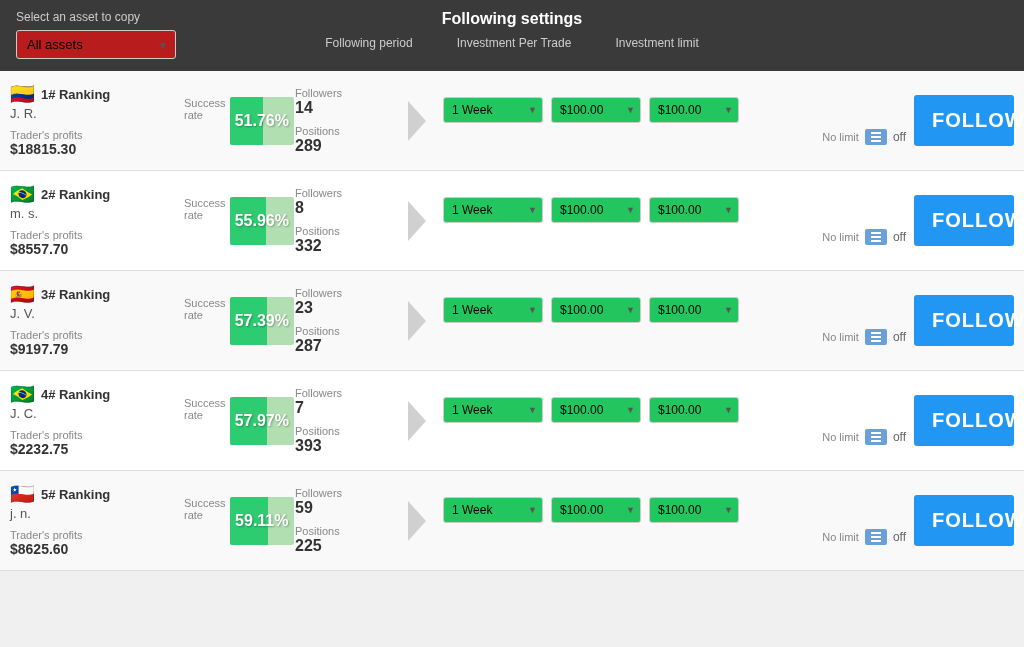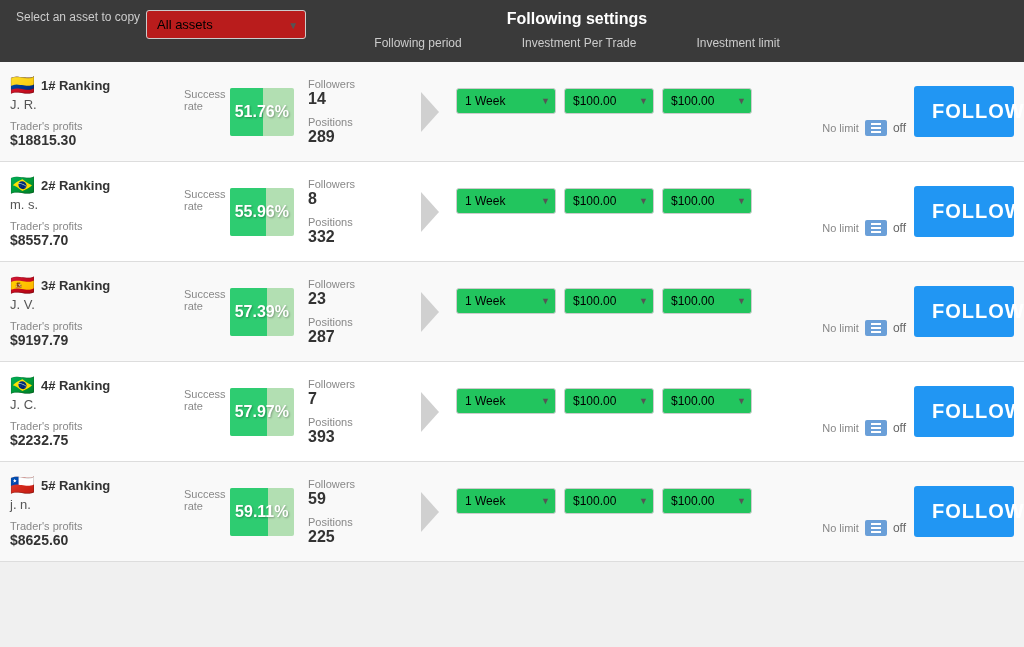--- a/index.html
+++ b/index.html
@@ -15,21 +15,21 @@
     }
     .top-bar {
       background: #3a3a3a;
       padding: 10px 16px 12px;
       display: flex;
       align-items: flex-start;
       justify-content: space-between;
     }
     .top-bar-left {
       display: flex;
-      flex-direction: row;
+      flex-direction: column;
       gap: 6px;
     }
     .select-label {
       color: #ccc;
       font-size: 12px;
     }
     .asset-select {
       background: #b91c1c;
       border: 1px solid #ccc;
       padding: 6px 28px 6px 10px;
@@ -57,21 +57,21 @@
       text-align: center;
       color: #fff;
     }
     .following-settings-title {
       font-size: 16px;
       font-weight: bold;
       margin-bottom: 8px;
     }
     .following-settings-cols {
       display: flex;
-      gap: 60px;
+      gap: 44px;
       justify-content: center;
     }
     .col-header {
       color: #ccc;
       font-size: 12px;
     }
     .trader-list {
       display: flex;
       flex-direction: column;
     }
@@ -152,21 +152,21 @@
       position: relative;
       z-index: 1;
       font-size: 16px;
       font-weight: bold;
       color: #fff;
       text-shadow: 1px 1px 2px rgba(0,0,0,0.3);
     }
     .followers-block {
       width: 100px;
       flex-shrink: 0;
-      margin-left: 14px;
+      margin-left: 1px;
     }
     .followers-label {
       font-size: 11px;
       color: #888;
     }
     .followers-value {
       font-size: 16px;
       font-weight: bold;
       color: #333;
     }

